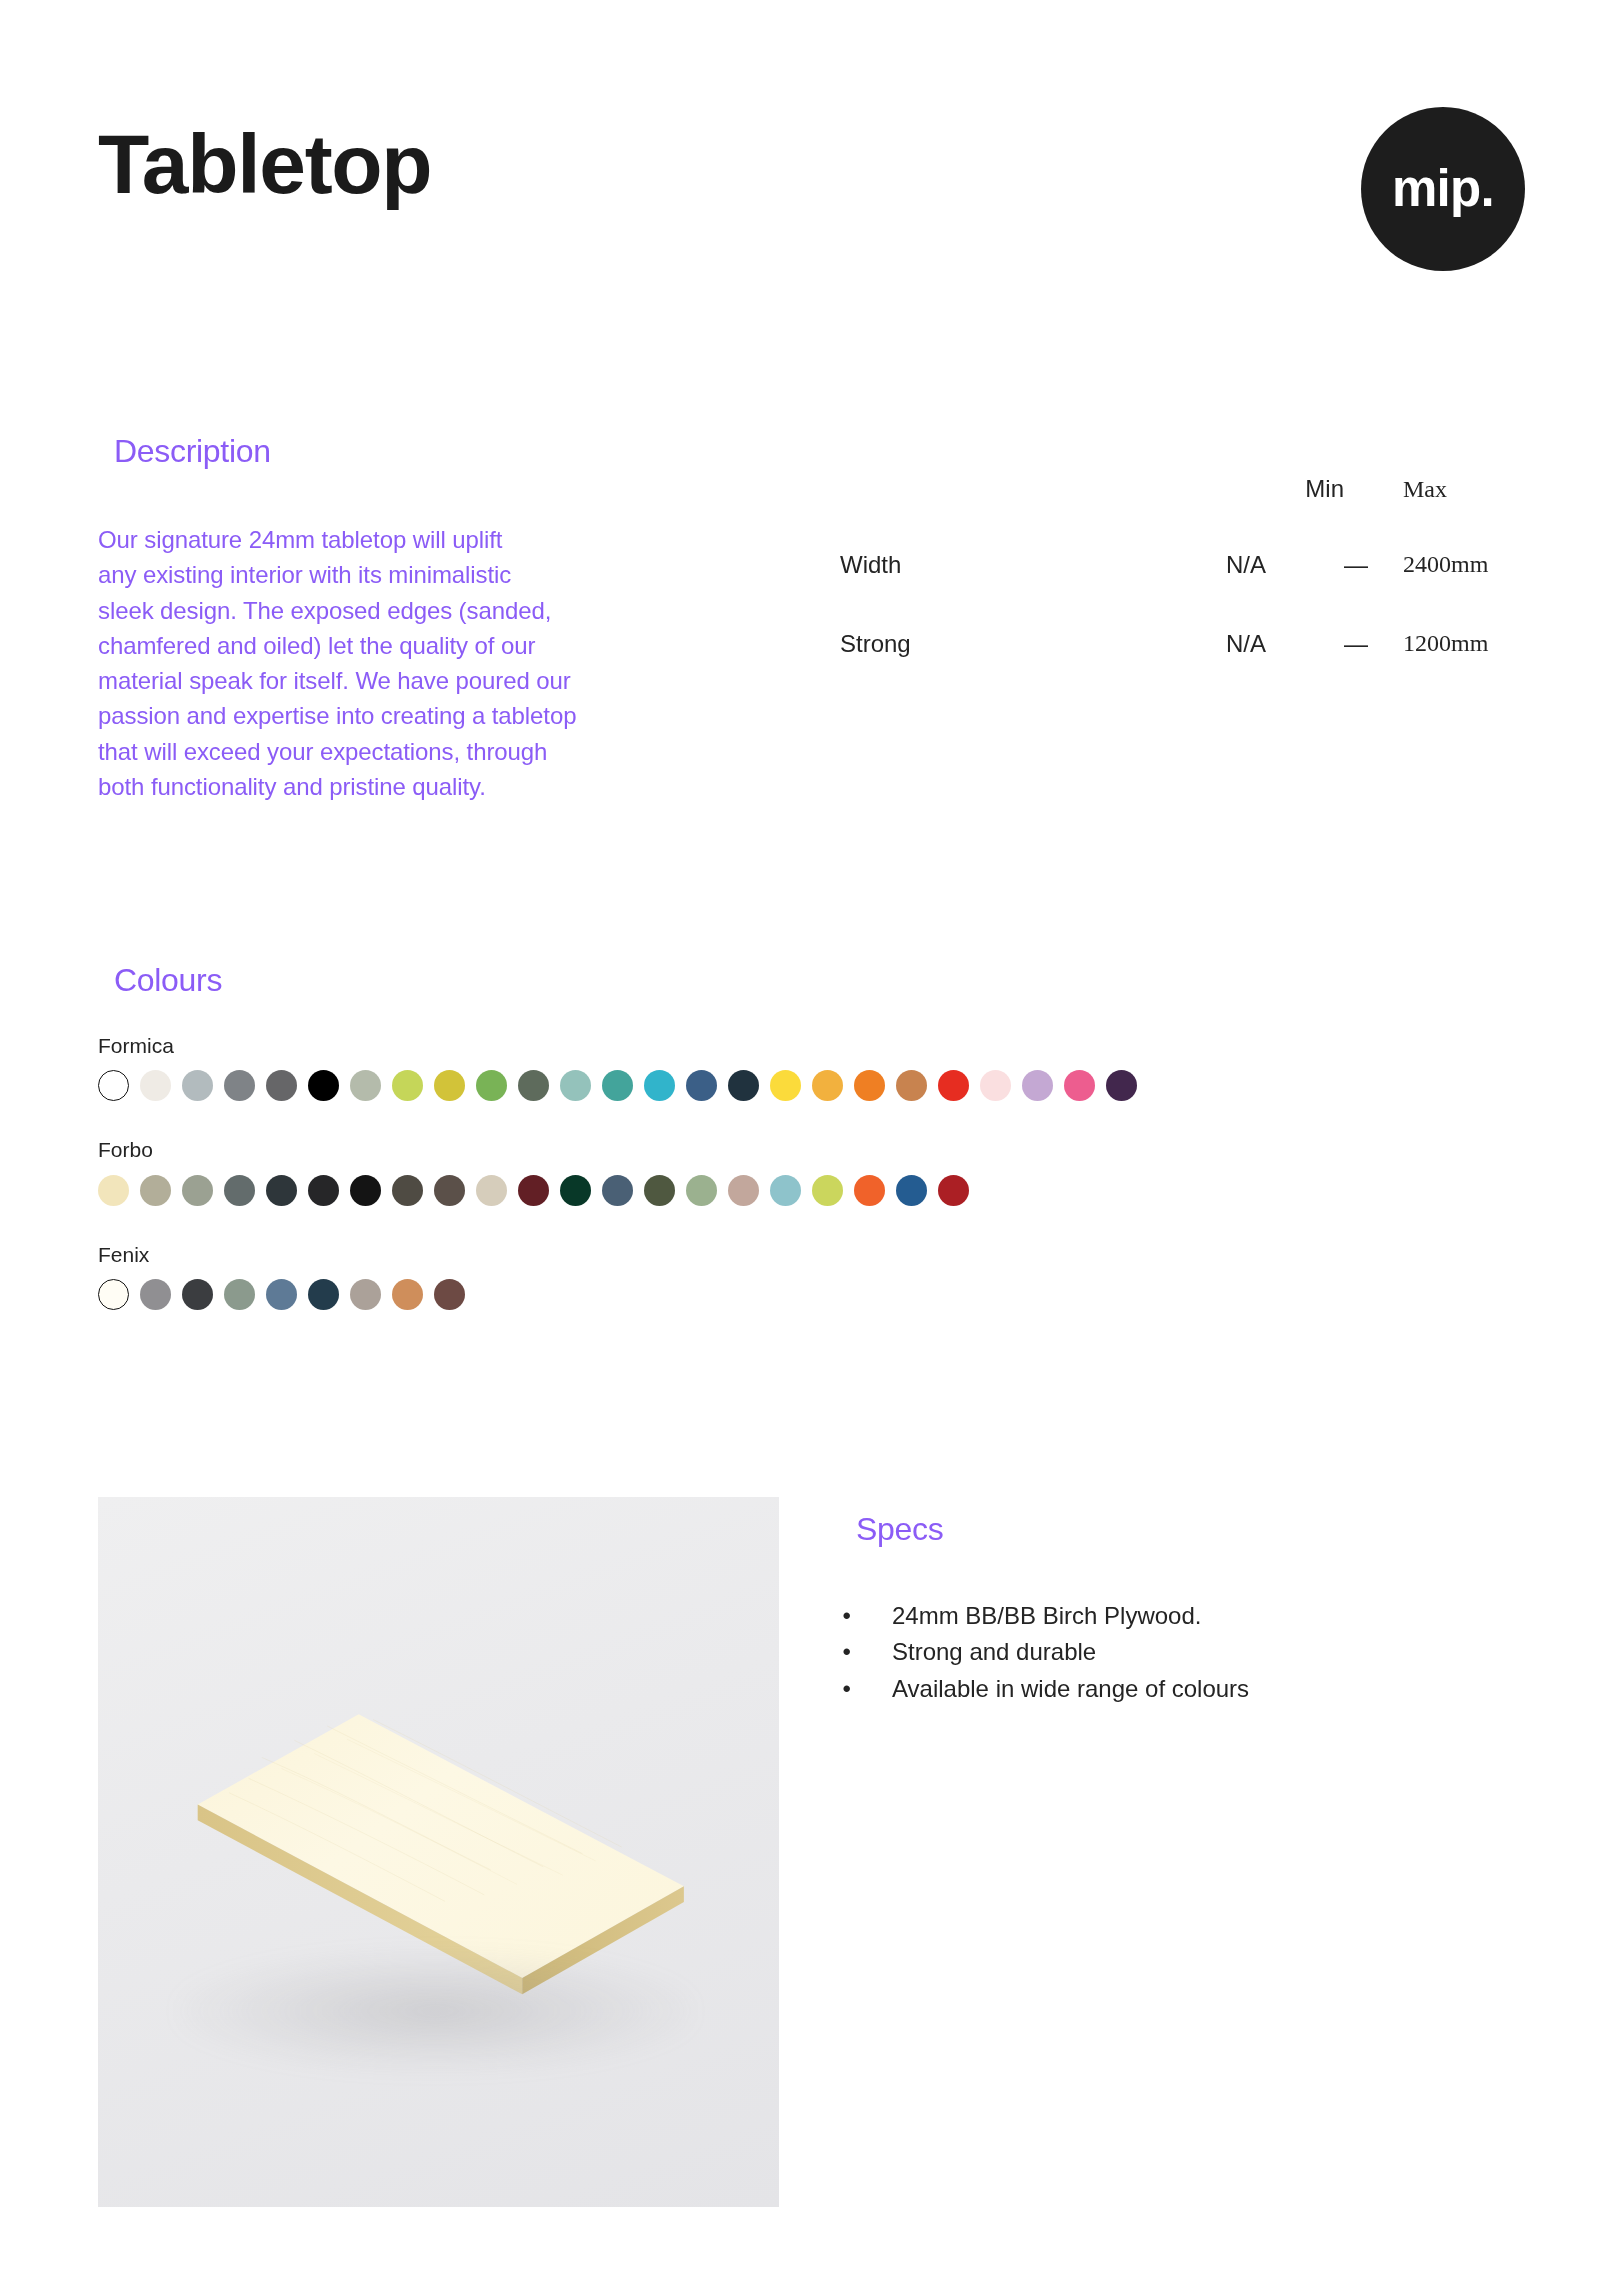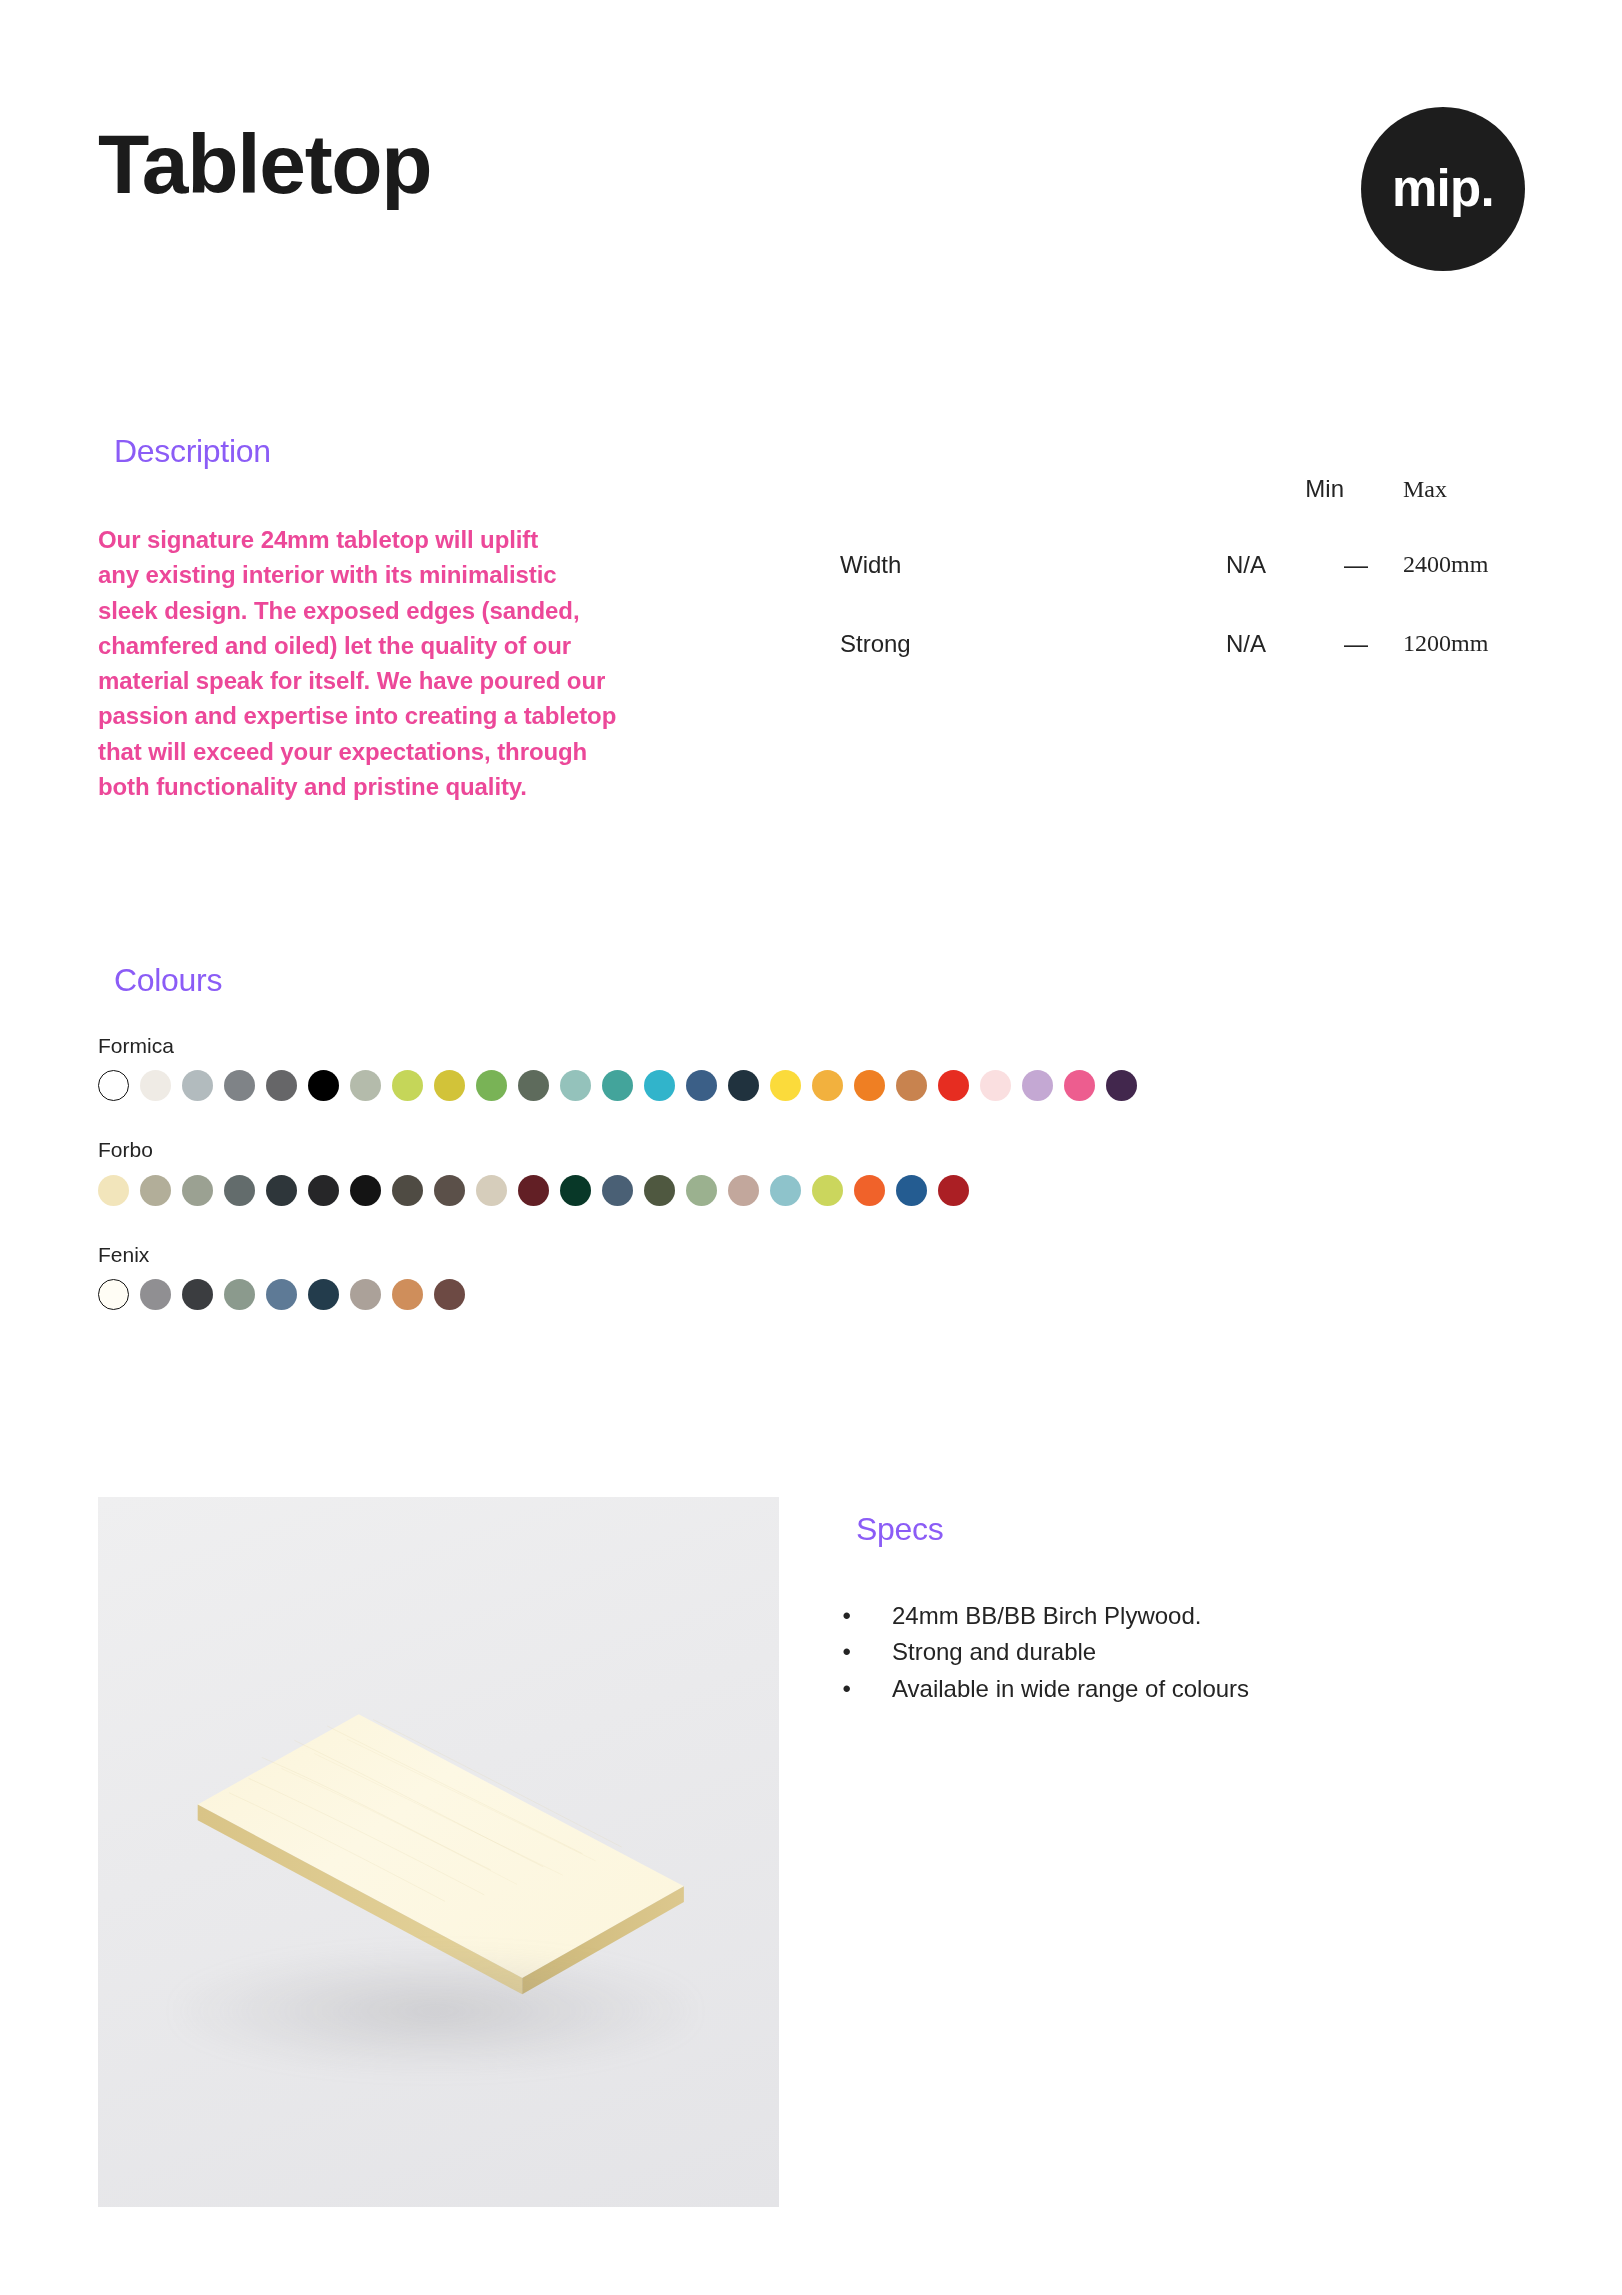--- a/index.html
+++ b/index.html
@@ -78,24 +78,23 @@
     position: absolute;
     left: 98px;
     top: 419px;
     width: 667px;
   }
   .description-body {
     margin: 0;
     padding-top: 39px;
     font-size: 24px;
     line-height: 1.47;
-    color: #ec4899;
+    color: #8b5cf6;
     letter-spacing: -0.1px;
     white-space: pre-line;
-    font-weight: bold;
   }
 
   
   .dimensions-block {
     position: absolute;
     left: 840px;
     top: 419px;
     width: 687px;
   }
   .dim-table {

